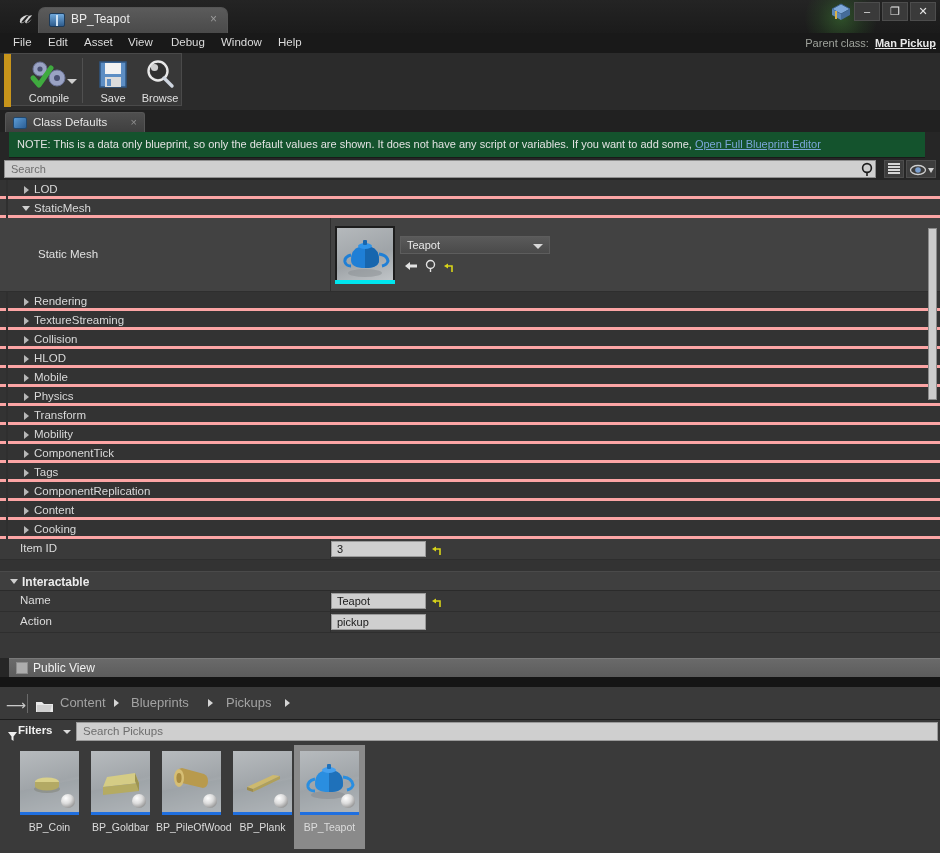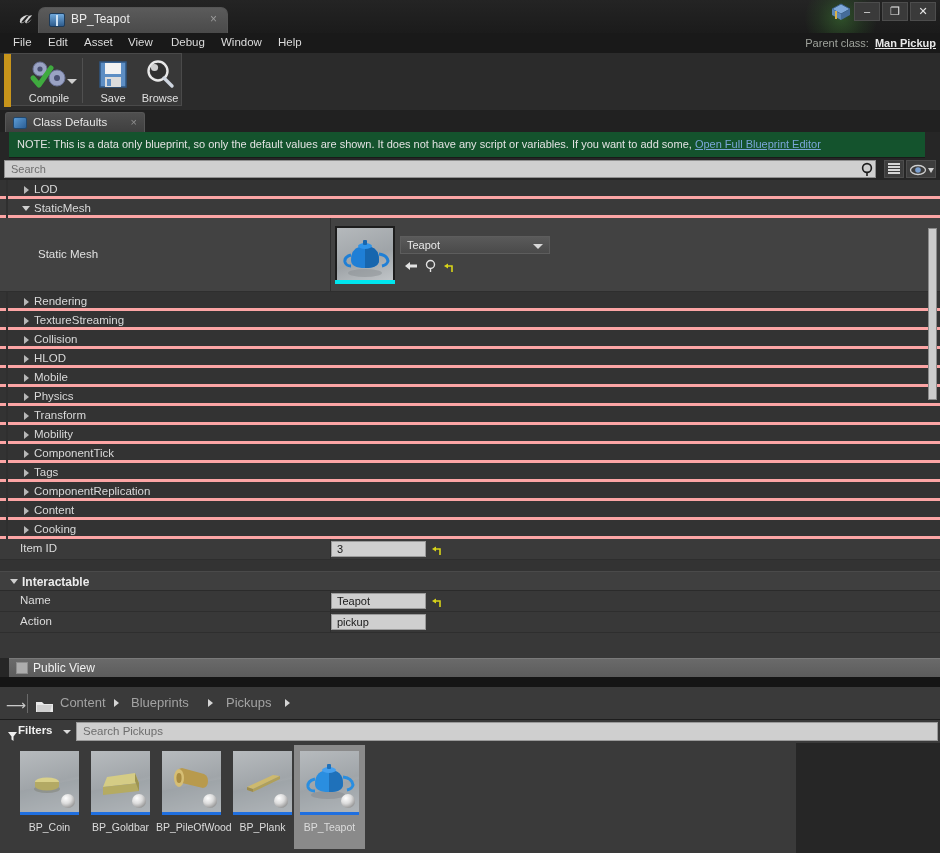--- a/index.html
+++ b/index.html
@@ -266,21 +266,21 @@
   .filter-car { position: absolute; left: 63px; top: 10px; width: 0; height: 0;
     border-left: 4px solid transparent; border-right: 4px solid transparent;
     border-top: 4px solid #dadada; }
   .cb-search {
     position: absolute; left: 76px; top: 2px; width: 862px; height: 19px;
     background: #cfcfcf; border: 1px solid #9a9a9a;
   }
   .cb-search .sph { position: absolute; left: 6px; top: 2px; font-size: 11.5px; color: #6d6d6d; }
 
   .assets {
-    position: absolute; top: 743px; left: 0; width: 796px; height: 110px;
+    position: absolute; top: 743px; left: 0; width: 940px; height: 110px;
     background: #3a3a3a;
   }
   .asset-tile {
     position: absolute; top: 2px; width: 71px; height: 104px;
   }
   .asset-tile.selected { background: #8a8a8a; }
   .asset-thumb {
     position: absolute; left: 6px; top: 6px; width: 59px; height: 64px;
     background: linear-gradient(165deg,#b7bbbe 0%,#a0a5a9 50%,#c5c9cc 100%);
     overflow: hidden;

